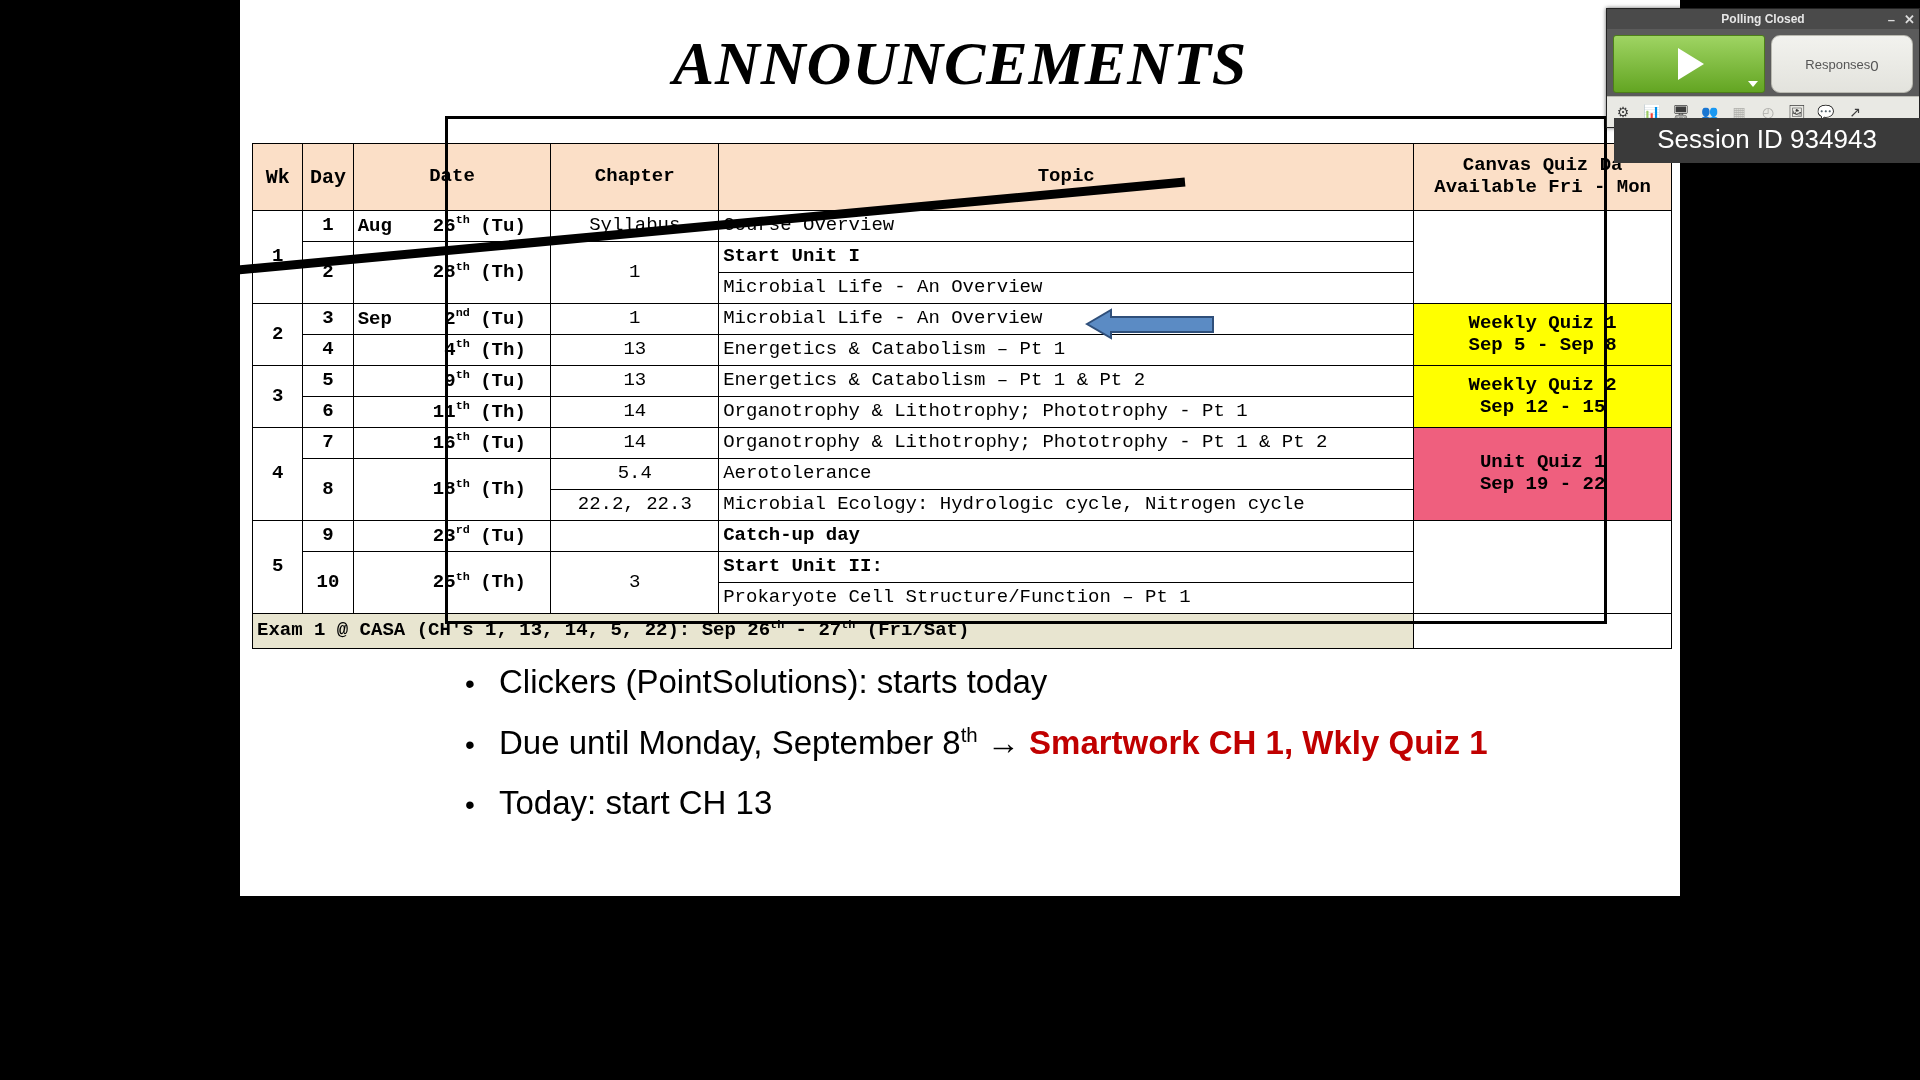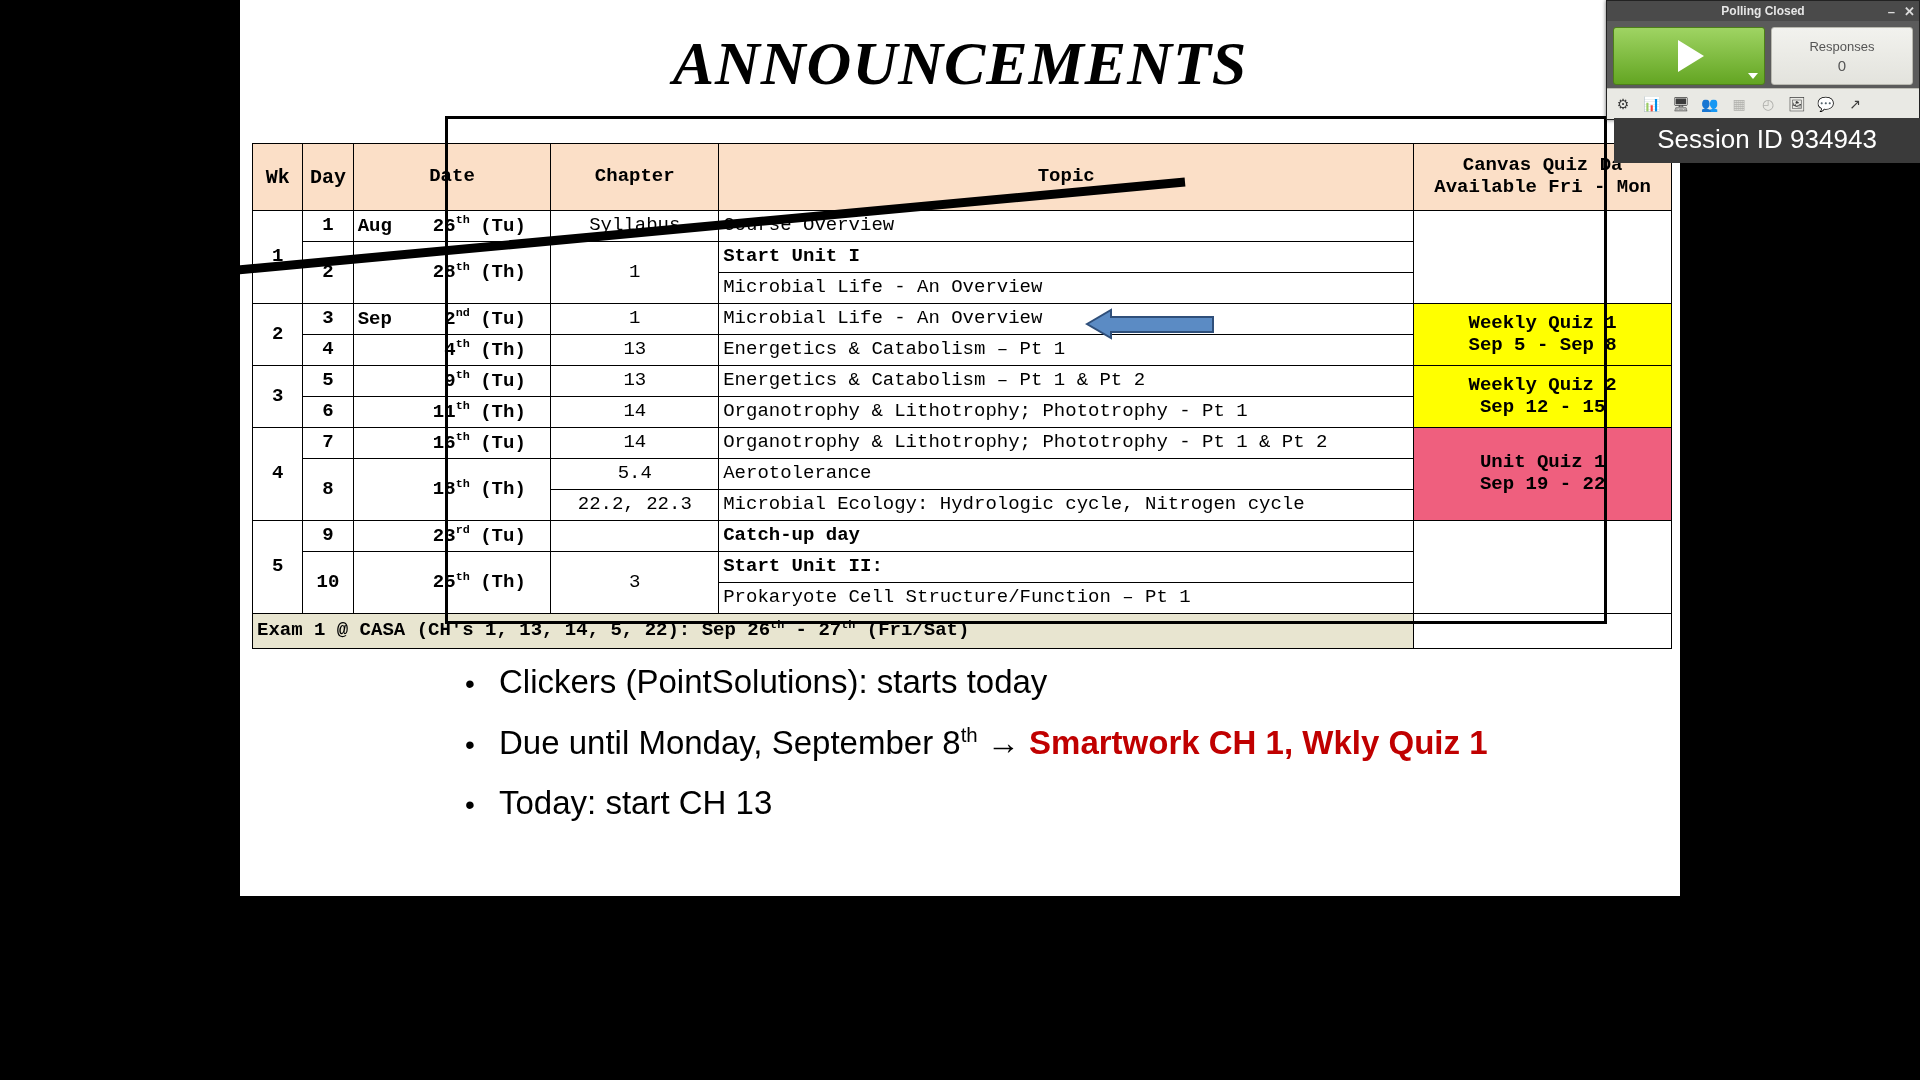--- a/index.html
+++ b/index.html
@@ -168,21 +168,21 @@
   .bullet .txt { font-size: 33px; }
   .hl {
     color: #c00000;
     font-weight: bold;
   }
   .arrow-glyph { font-size: 33px; }
   
   #polling {
     position: absolute;
     right: 0;
-    top: 0;
+    top: 8px;
     width: 312px;
     background: #3a3a3a;
     border: 1px solid #222;
     box-shadow: 0 0 4px rgba(0,0,0,.6);
   }
   #polling-title {
     height: 20px;
     background: #4a4a4a;
     color: #e6e6e6;
     font-size: 12px;
@@ -234,23 +234,23 @@
     width: 0; height: 0;
     border-left: 5px solid transparent;
     border-right: 5px solid transparent;
     border-top: 6px solid #ffffff;
   }
   #responses {
     flex: 1;
     height: 56px;
     background: linear-gradient(#f2f2ee, #e3e3dd);
     border: 1px solid #b9b9b0;
-    border-radius: 3px;
-    display: flex;
-    flex-direction: column;
+    border-radius: 9px;
+    display: flex;
+    flex-direction: row;
     align-items: center;
     justify-content: center;
     color: #555;
   }
   #responses .lab { font-size: 13px; }
   #responses .cnt { font-size: 15px; margin-top: 3px; }
   #polling-tools {
     background: #e9e9e4;
     border-top: 1px solid #bdbdb5;
     height: 30px;

